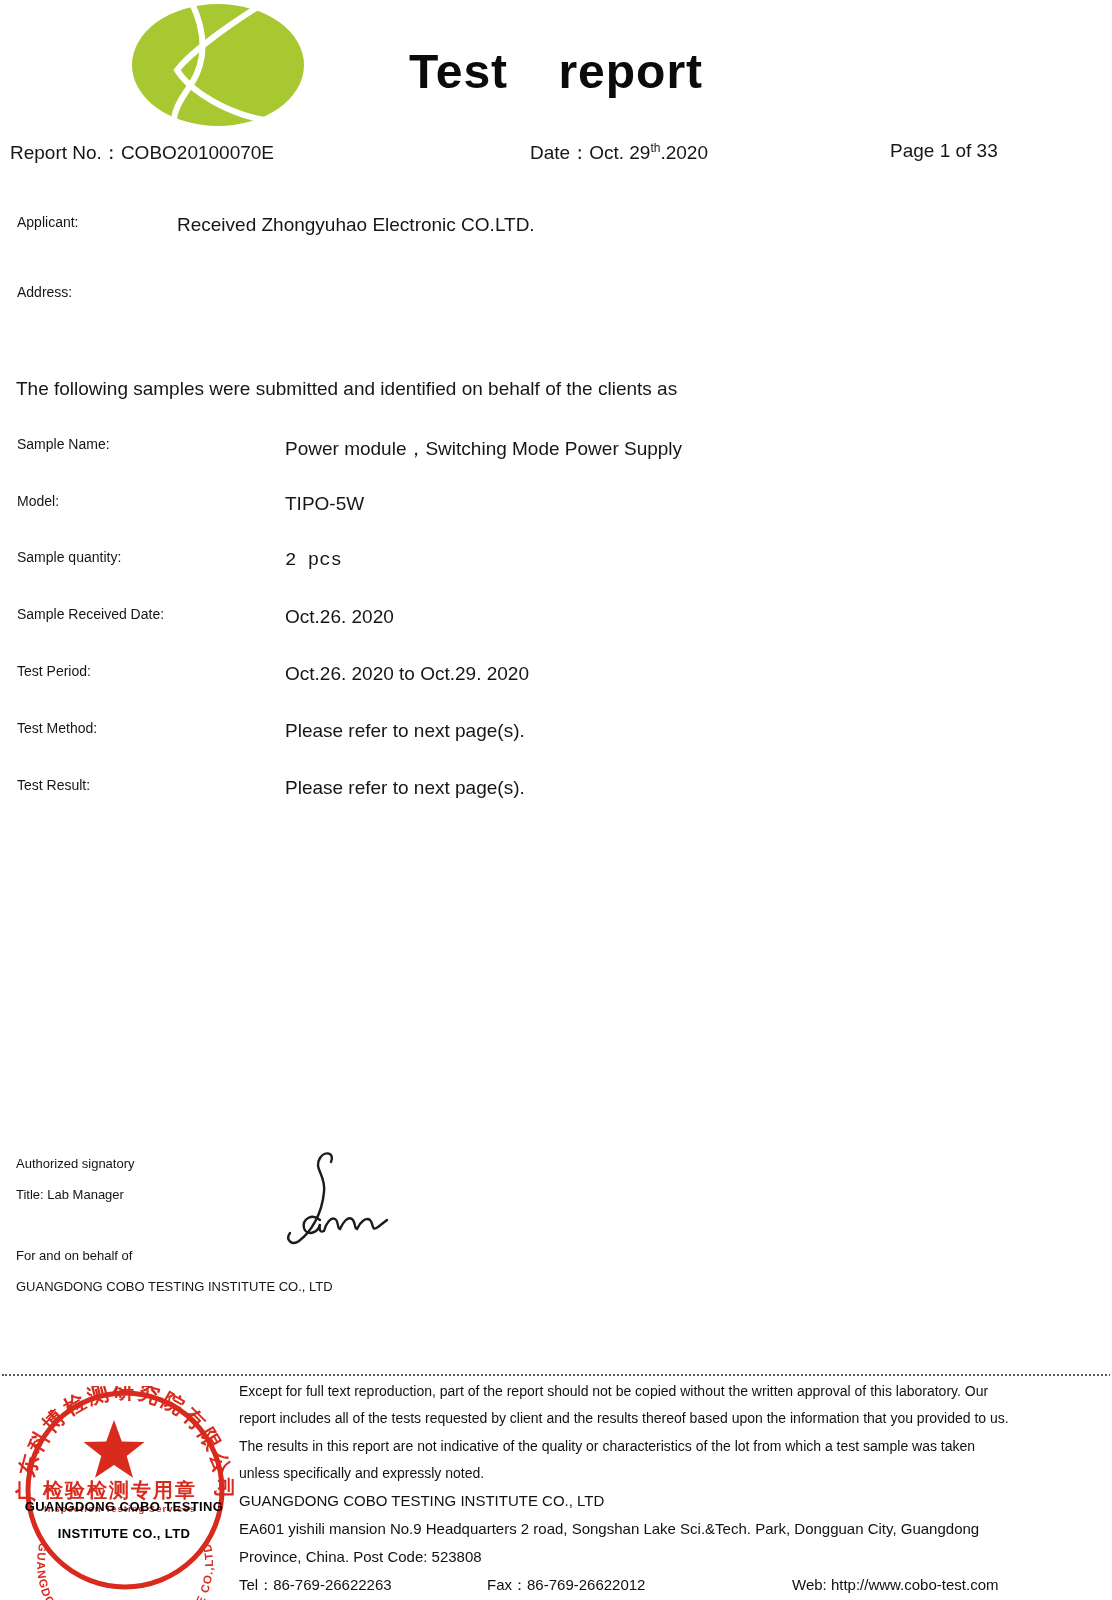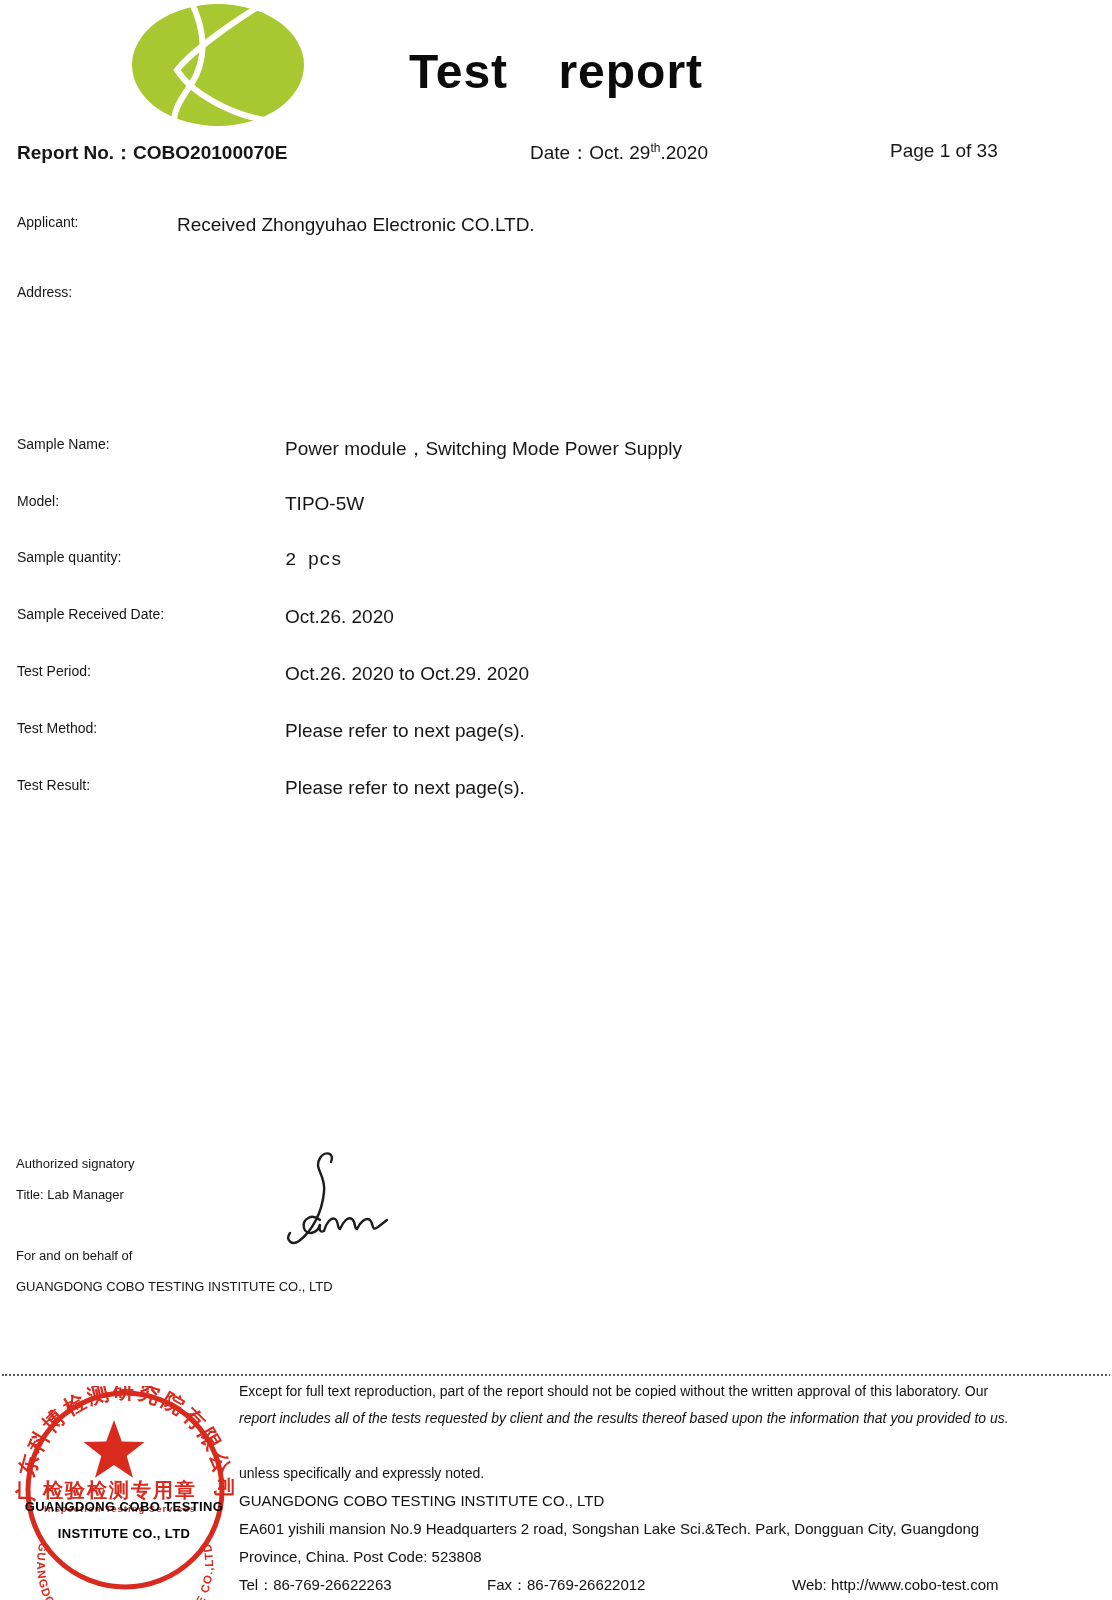--- a/index.html
+++ b/index.html
@@ -49,32 +49,33 @@
 <div class="page">
 
   <svg class="abs" style="left:128px; top:3px;" width="175" height="124" viewBox="0 0 175 124">
     <ellipse cx="88" cy="62" rx="86" ry="61" fill="#a8c832"></ellipse>
     <path d="M 60,-4 C 74,24 78,54 62,80 C 51,96 42,108 44,126" fill="none" stroke="#ffffff" stroke-width="6"></path>
     <path d="M 134,0 C 102,20 62,48 47,67 C 60,88 98,112 140,118" fill="none" stroke="#ffffff" stroke-width="6"></path>
   </svg>
 
   <div class="abs doc-title">Test report</div>
 
-  <div class="abs hline" style="left:15px; top:140px;font-weight:bold;">
+  <div class="abs hline" style="left:8px; top:140px;">
     <span>Report No.：</span><span>COBO20100070E</span>
   </div>
   <div class="abs hline" style="left:528px; top:140px;">
     <span>Date：</span><span>Oct. 29</span><sup>th</sup><span>.2020</span>
   </div>
   <div class="abs hline" style="left:888px; top:140px;">Page 1 of 33</div>
 
   <div class="abs body-label" style="left:15px; top:214px;">Applicant:</div>
   <div class="abs body-value" style="left:175px; top:214px;">Received Zhongyuhao Electronic CO.LTD.</div>
   <div class="abs body-label" style="left:15px; top:284px;">Address:</div>
 
+  <div class="abs intro" style="left:14px; top:378px;">The following samples were submitted and identified on behalf of the clients as</div>
 
   <div class="abs body-label" style="left:15px; top:436px;">Sample Name:</div>
   <div class="abs body-value" style="left:283px; top:436px;">Power module，Switching Mode Power Supply</div>
 
   <div class="abs body-label" style="left:15px; top:493px;">Model:</div>
   <div class="abs body-value" style="left:283px; top:493px;">TIPO-5W</div>
 
   <div class="abs body-label" style="left:15px; top:549px;">Sample quantity:</div>
   <div class="abs body-value" style="left:283px; top:549px;font-family:Liberation Mono, monospace;">2 pcs</div>
 
@@ -117,21 +118,22 @@
     <text x="106" y="126" text-anchor="middle" font-size="9.5" font-weight="bold" fill="#d92a1e" letter-spacing="1">Inspection Testing Services</text>
     <text font-size="11.5" font-weight="bold" fill="#d92a1e" letter-spacing="1">
       <textPath href="#arcBottom" startOffset="50%" text-anchor="middle">GUANGDONG COBO TESTING INSTITUTE CO.,LTD</textPath>
     </text>
   </svg>
 
   <div class="abs stamp-caption" style="top:1499px;">GUANGDONG COBO TESTING</div>
   <div class="abs stamp-caption" style="top:1526px;">INSTITUTE CO., LTD</div>
 
   <div class="abs fineprint" style="left:237px; top:1383px;text-align:center;">Except for full text reproduction, part of the report should not be copied without the written approval of this laboratory. Our</div>
-  <div class="abs fineprint" style="left:237px; top:1410px;font-style:italic;">report includes all of the tests requested by client and the results thereof based upon the information that you provided to us.</div>
+  <div class="abs fineprint" style="left:237px; top:1410px;">report includes all of the tests requested by client and the results thereof based upon the information that you provided to us.</div>
+  <div class="abs fineprint" style="left:237px; top:1438px;">The results in this report are not indicative of the quality or characteristics of the lot from which a test sample was taken</div>
   <div class="abs fineprint" style="left:237px; top:1465px;">unless specifically and expressly noted.</div>
 
   <div class="abs footline" style="left:237px; top:1492px;">GUANGDONG COBO TESTING INSTITUTE CO., LTD</div>
   <div class="abs footline" style="left:237px; top:1520px;">EA601 yishili mansion No.9 Headquarters 2 road, Songshan Lake Sci.&amp;Tech. Park, Dongguan City, Guangdong</div>
   <div class="abs footline" style="left:237px; top:1548px;">Province, China. Post Code: 523808</div>
 
   <div class="abs footline" style="left:237px; top:1576px;">
     <span>Tel：</span><span>86-769-26622263</span>
   </div>
   <div class="abs footline" style="left:485px; top:1576px;">

